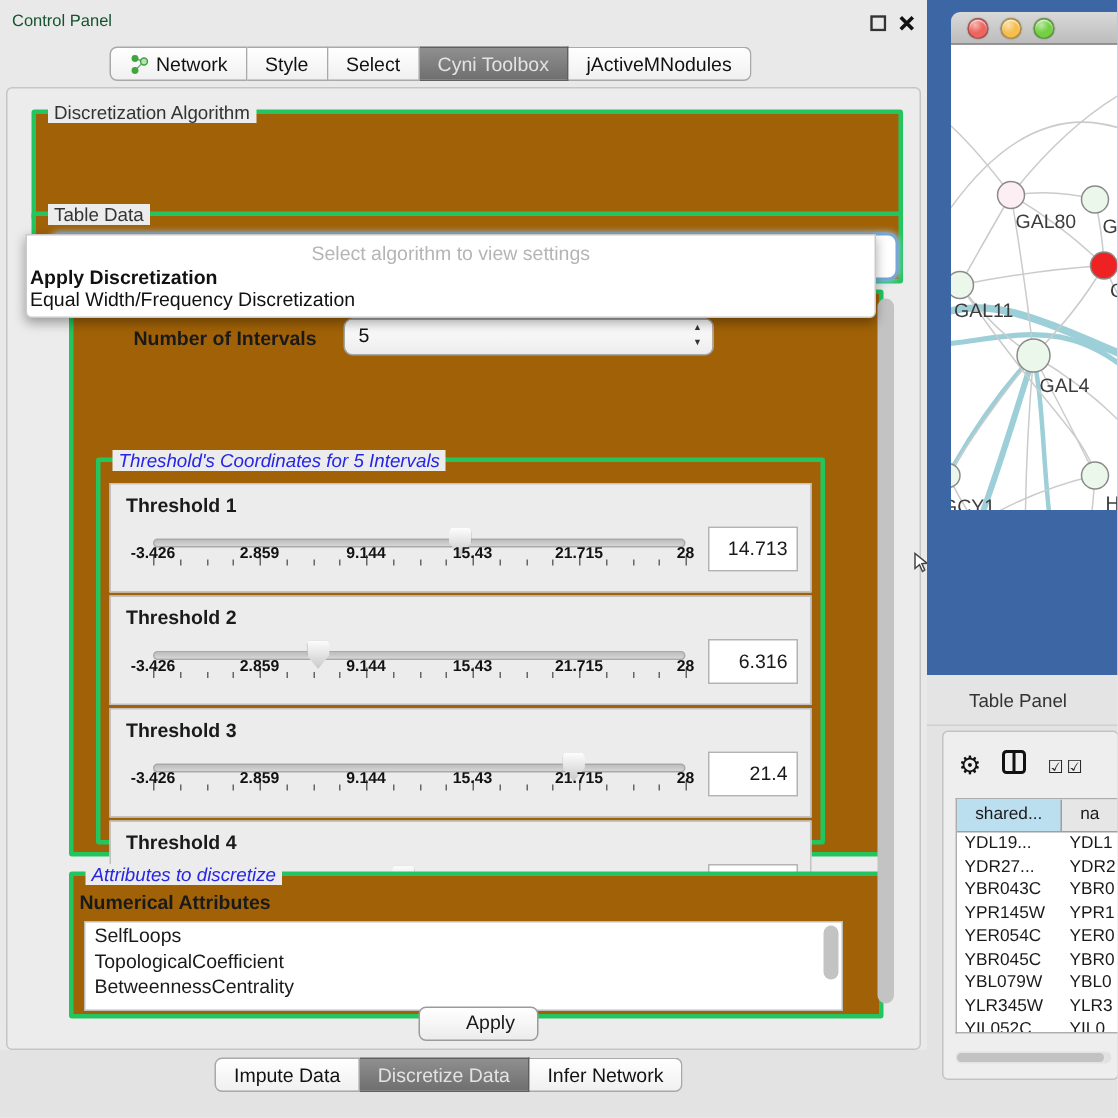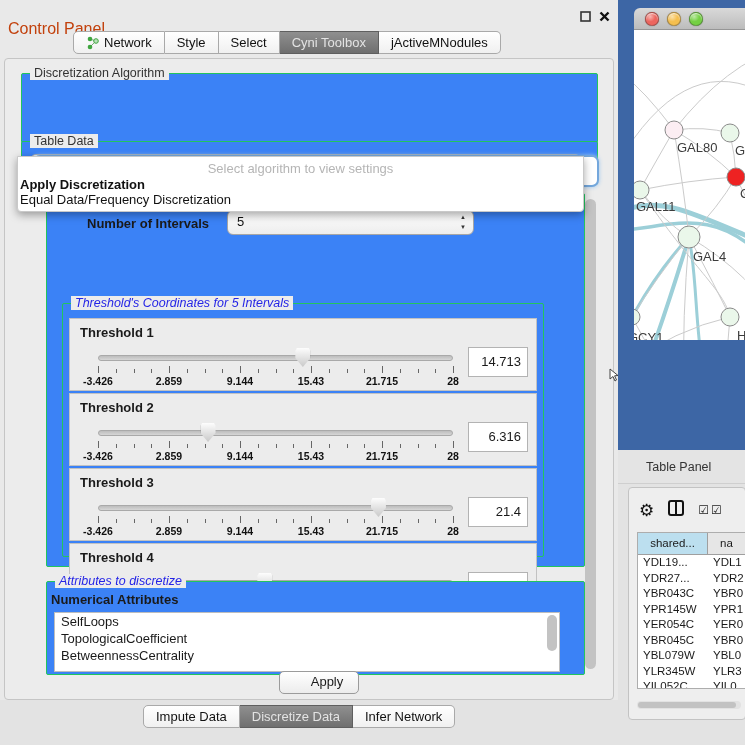--- a/index.html
+++ b/index.html
@@ -2,36 +2,36 @@
 <html><head>
 <meta charset="utf-8">
 <style>
   html,body{margin:0;padding:0;}
   body{width:745px;height:745px;position:relative;background:#e3e3e3;
        font-family:"Liberation Sans",sans-serif;color:#1a1a1a;overflow:hidden;}
   .abs{position:absolute;}
 
   
   #left-window{left:0;top:0;width:618px;height:700px;background:#e9e9e9;}
-  #cp-title{left:8px;top:20px;font-size:16px;color:#c2410c;}
+  #cp-title{left:8px;top:8px;font-size:11px;color:#14532d;}
   #win-btns{right:8px;top:8px;display:flex;gap:8px;align-items:center;}
 
   
   .segstrip{display:flex;height:23px;}
   .seg{display:flex;align-items:center;gap:5px;padding:0 12px;font-size:13px;
        background:linear-gradient(#ffffff,#f0f0f0);border:1px solid #a9a9a9;border-left:none;
        color:#111;white-space:nowrap;}
   .seg.first{border-left:1px solid #a9a9a9;border-radius:5px 0 0 5px;}
   .seg.last{border-radius:0 5px 5px 0;}
   .seg.sel{background:linear-gradient(#8f8f8f,#6f6f6f);color:#e3e3e3;border-color:#5f5f5f;}
 
   #main-panel{left:4px;top:58px;width:608px;height:640px;background:#ececec;
               border:1px solid #c5c5c5;border-radius:4px;}
 
-  .group{position:absolute;border:1px solid #22c55e;border-radius:2px;background:#3b82f6;}
+  .group{position:absolute;border:3px solid #22c55e;border-radius:2px;background:#a16207;}
   .group-title{position:absolute;top:-8px;left:8px;background:#ececec;padding:0 4px;
                font-size:12.5px;white-space:nowrap;}
   .t-green{color:#2fbf2f;} .t-blue{color:#2525e6;font-style:italic;} .t-dark{color:#333;}
 
   .combo{position:absolute;height:23px;background:linear-gradient(#ffffff,#ededed);
          border:1px solid #a6a6a6;border-radius:6px;font-size:13px;line-height:22px;
          padding:0 20px 0 9px;color:#111;overflow:hidden;white-space:nowrap;}
   .combo .stepper{position:absolute;right:7px;top:1px;font-size:6px;line-height:10px;
                   color:#333;text-align:center;}
 
@@ -52,21 +52,21 @@
   .sl-area{position:absolute;left:28px;top:36px;width:355px;height:34px;}
   .sl-track{height:4px;background:linear-gradient(#bdbdbd,#d6d6d6);
             border:1px solid #a9a9a9;border-radius:3px;}
   .sl-thumb{position:absolute;top:-7px;width:15px;height:19px;
             background:linear-gradient(#fdfdfd,#c9c9c9);
             clip-path:polygon(10% 0,90% 0,100% 14%,100% 52%,50% 100%,0 52%,0 14%);
             filter:drop-shadow(0 0 1px #777);}
   .sl-ticks{position:absolute;left:0;top:11px;width:100%;height:8px;}
   .tick{position:absolute;width:1px;height:4px;top:3px;background:#666;}
   .tick.major{height:7px;top:0;}
-  .sl-ticklabels{position:absolute;left:0;top:20px;width:100%;height:12px;}
+  .sl-ticklabels{position:absolute;left:0;top:4px;width:100%;height:12px;}
   .sl-ticklabels span{position:absolute;transform:translateX(-50%);font-size:10.5px;
                       font-weight:bold;color:#111;white-space:nowrap;}
   .sl-value{position:absolute;right:8px;top:28px;width:52px;height:28px;background:#fff;
             border:1px solid #b3b3b3;font-size:13px;line-height:28px;text-align:right;
             padding-right:6px;}
 
   
   #attr-list{position:absolute;left:7px;top:30px;right:24px;height:58px;background:#fff;
              border:1px solid #bdbdbd;overflow:hidden;font-size:13px;}
   #attr-list .item{padding:1px 0 1px 6px;height:15px;line-height:15px;white-space:nowrap;}
@@ -153,21 +153,21 @@
   <div id="main-panel" class="abs">
 
     <div class="group" style="left:16px;top:14px;width:575px;height:68px;">
       <span class="group-title t-dark">Discretization Algorithm</span>
     </div>
     <div id="algo-combo-behind" class="abs"></div>
     <div id="algo-popup" class="abs">
       <div class="hint">Select algorithm to view settings</div>
       <div id="algo-options">
           <div class="opt bold">Apply Discretization</div>
-          <div class="opt">Equal Data/Frequency Discretization</div>
+          <div class="opt">Equal Width/Frequency Discretization</div>
         </div>
     </div>
 
     <div class="group" style="left:16px;top:82px;width:575px;height:42px;">
       <span class="group-title t-dark">Table Data</span>
       <div class="combo" style="left:8px;top:12px;width:520px;">
         <span>galFiltered.sif default node</span>
         <span class="stepper">▲<br>▼</span>
       </div>
     </div>

